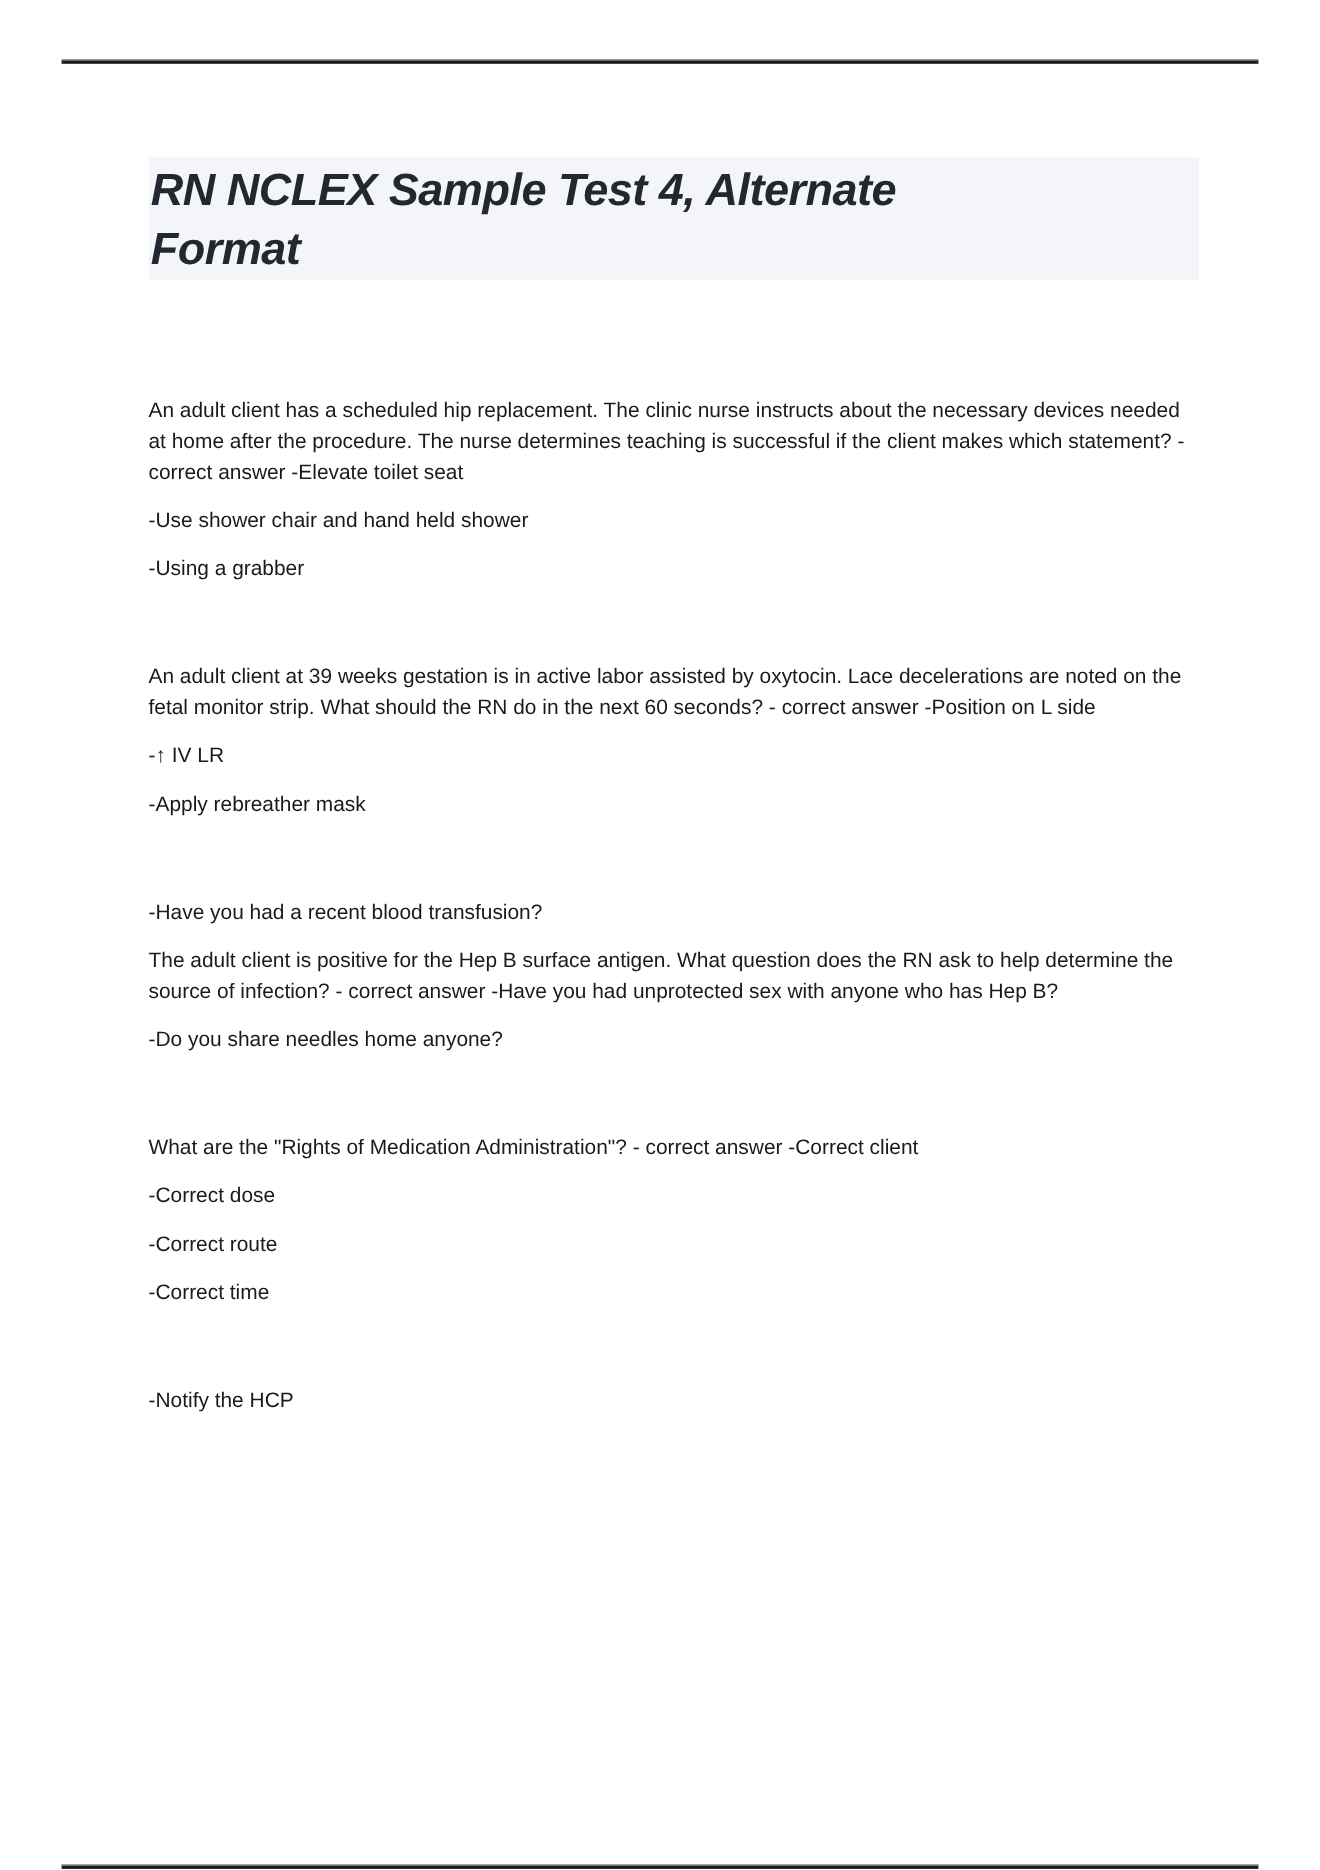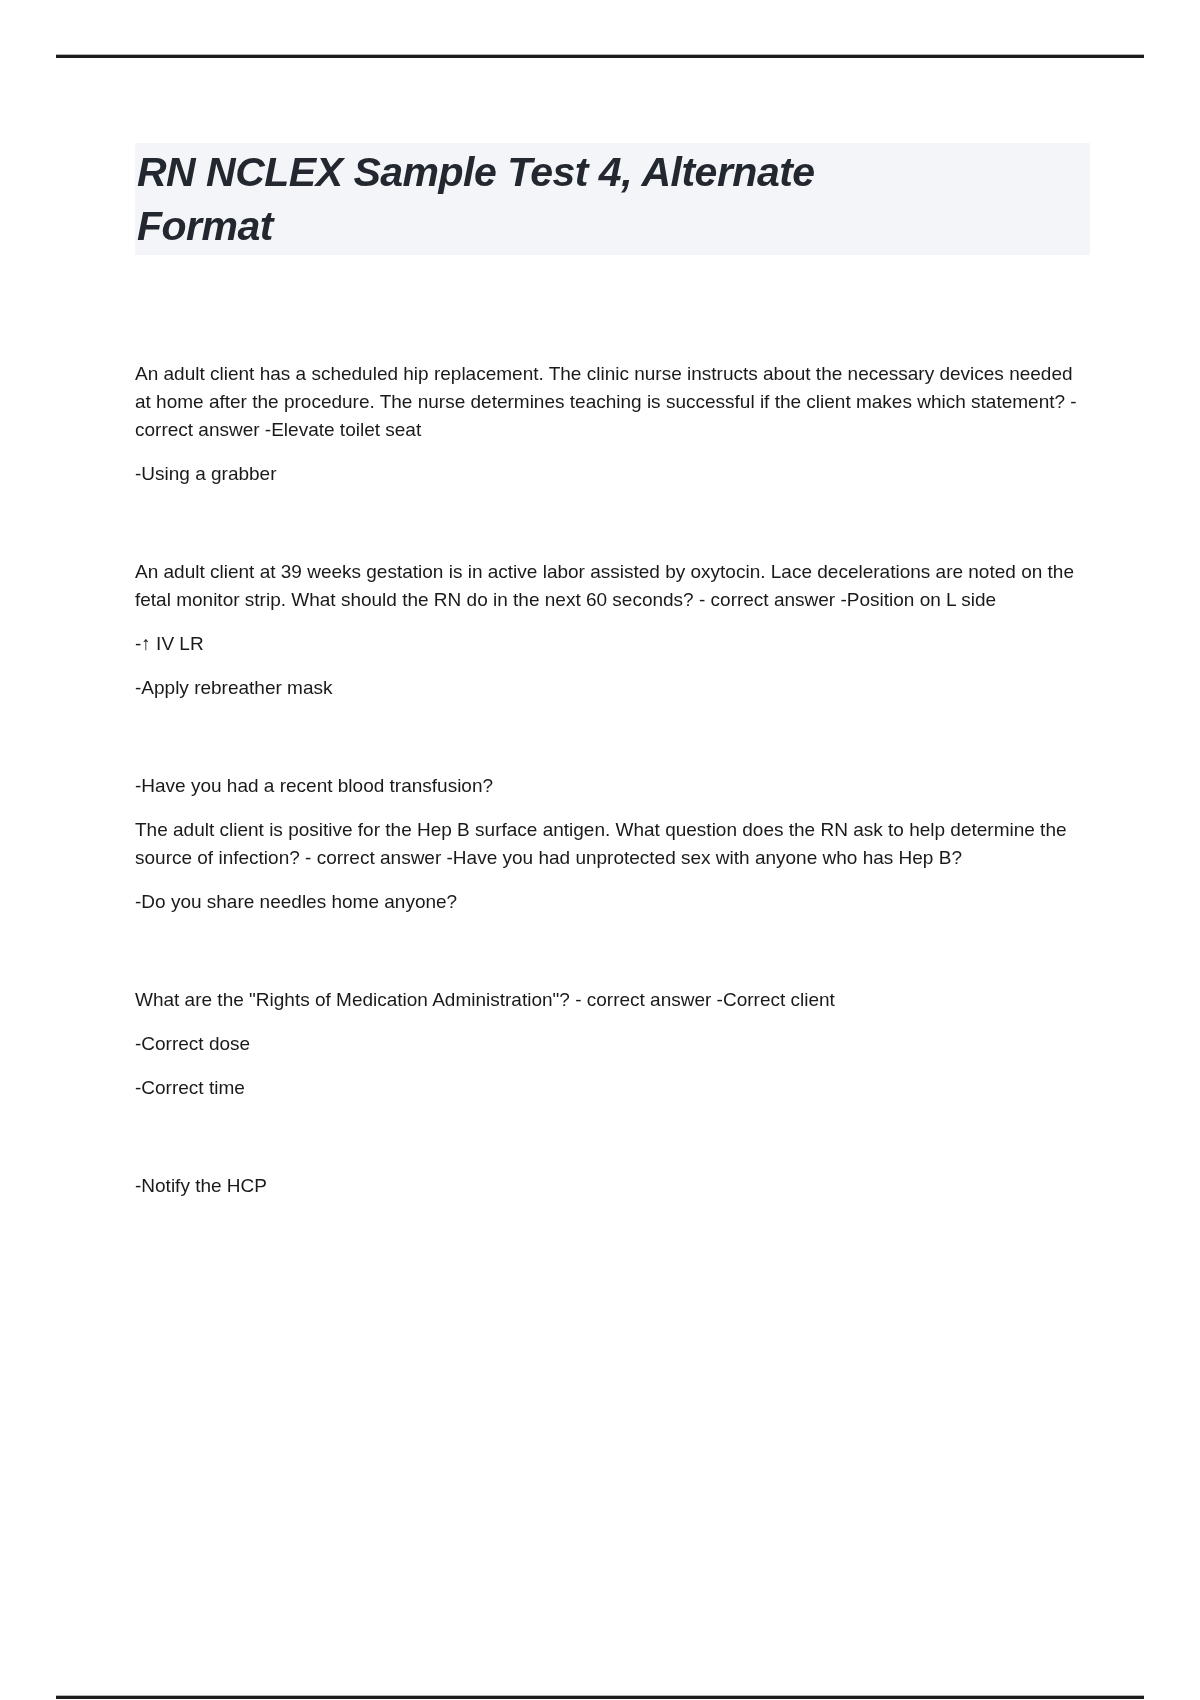--- a/index.html
+++ b/index.html
@@ -62,38 +62,40 @@
 
   <h1 class="doc-title">
     <span class="title-line">RN NCLEX Sample Test 4, Alternate</span>
     <span class="title-line">Format</span>
   </h1>
 
   <div class="content">
     <div id="questions">
   <section class="q-group">
     <p class="para question">An adult client has a scheduled hip replacement. The clinic nurse instructs about the necessary devices needed at home after the procedure. The nurse determines teaching is successful if the client makes which statement? - correct answer -Elevate toilet seat</p>
+  <p class="para option">-Use shower chair and hand held shower</p>
           <p class="para option">-Using a grabber</p>
         </section>
 
   <section class="q-group">
     <p class="para question">An adult client at 39 weeks gestation is in active labor assisted by oxytocin. Lace decelerations are noted on the fetal monitor strip. What should the RN do in the next 60 seconds? - correct answer -Position on L side</p>
   <p class="para option">-↑ IV LR</p>
           <p class="para option">-Apply rebreather mask</p>
         </section>
 
   <section class="q-group">
     <p class="para option">-Have you had a recent blood transfusion?</p>
   <p class="para question">The adult client is positive for the Hep B surface antigen. What question does the RN ask to help determine the source of infection? - correct answer -Have you had unprotected sex with anyone who has Hep B?</p>
           <p class="para option">-Do you share needles home anyone?</p>
         </section>
 
   <section class="q-group">
     <p class="para question">What are the "Rights of Medication Administration"? - correct answer -Correct client</p>
   <p class="para option">-Correct dose</p>
+          <p class="para option">-Correct route</p>
           <p class="para option">-Correct time</p>
         </section>
 
   <section class="q-group">
   <p class="para option">-Notify the HCP</p>
         </section>
 </div>
   </div>
 
   <div class="rule rule-bottom"></div>

